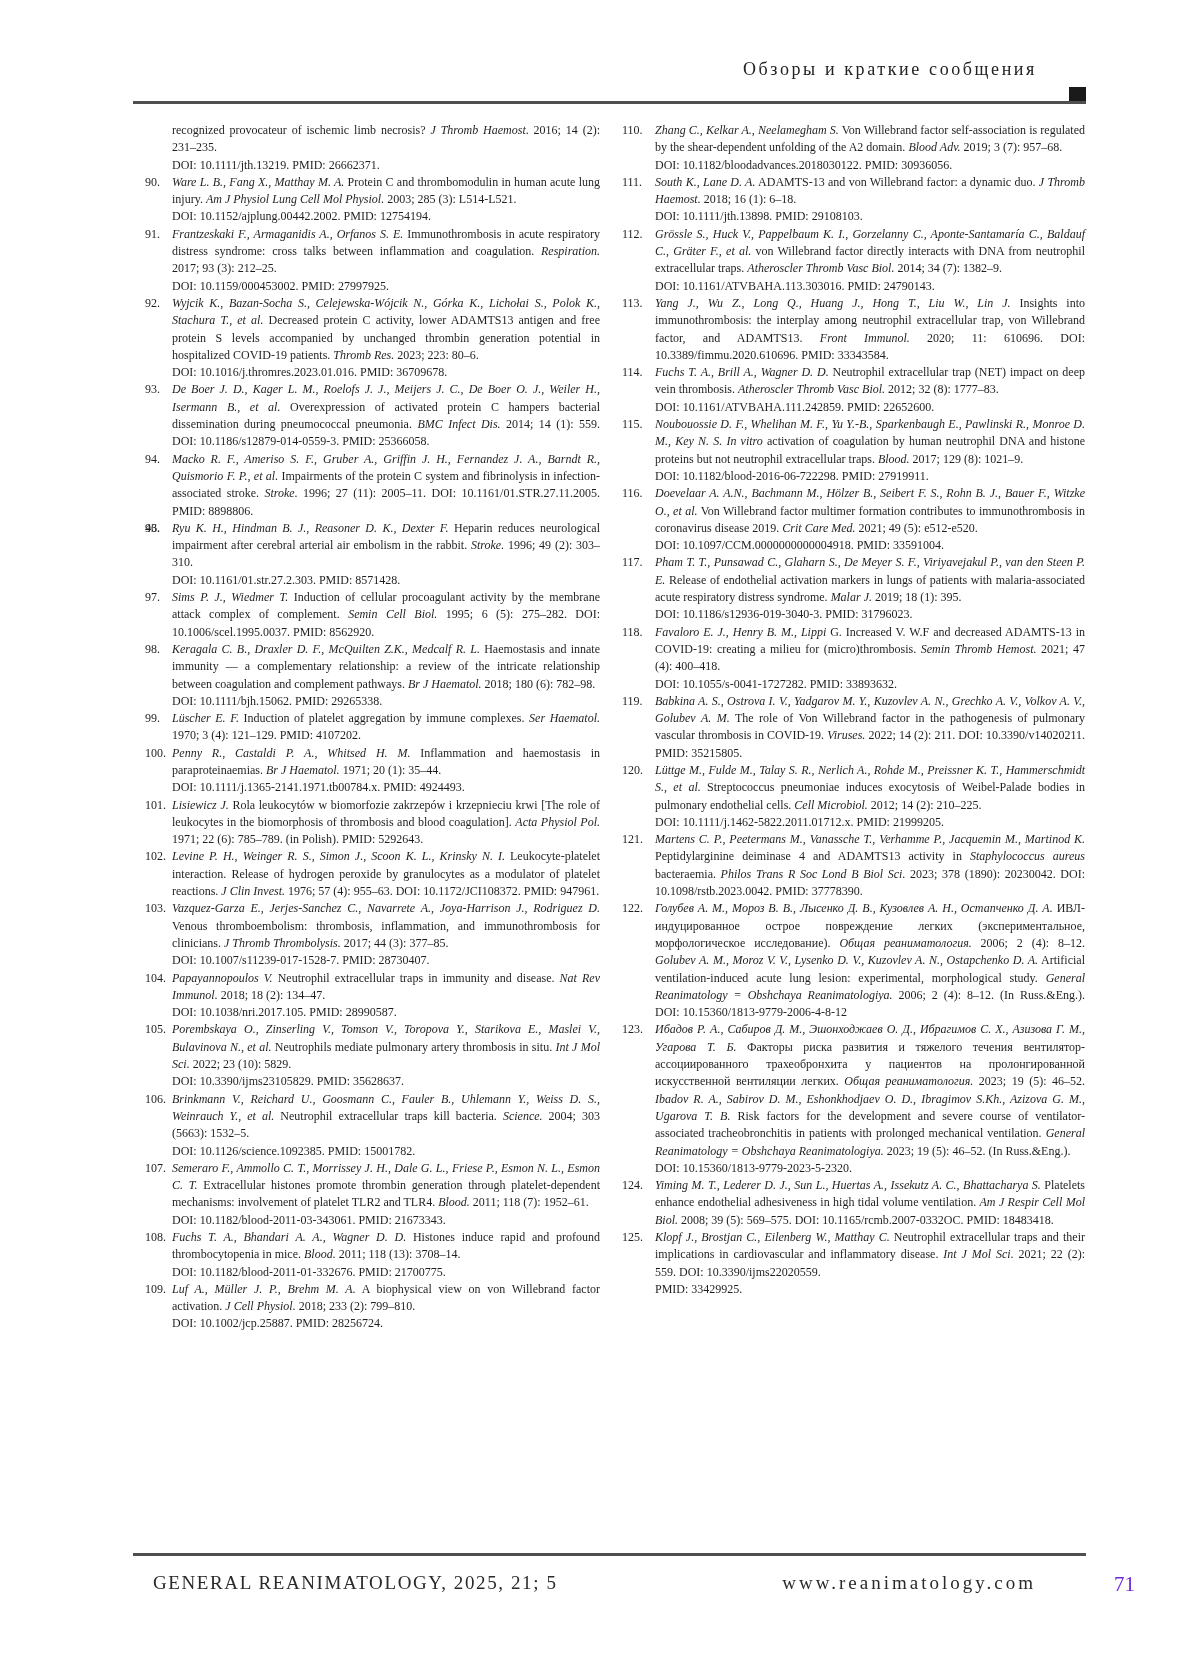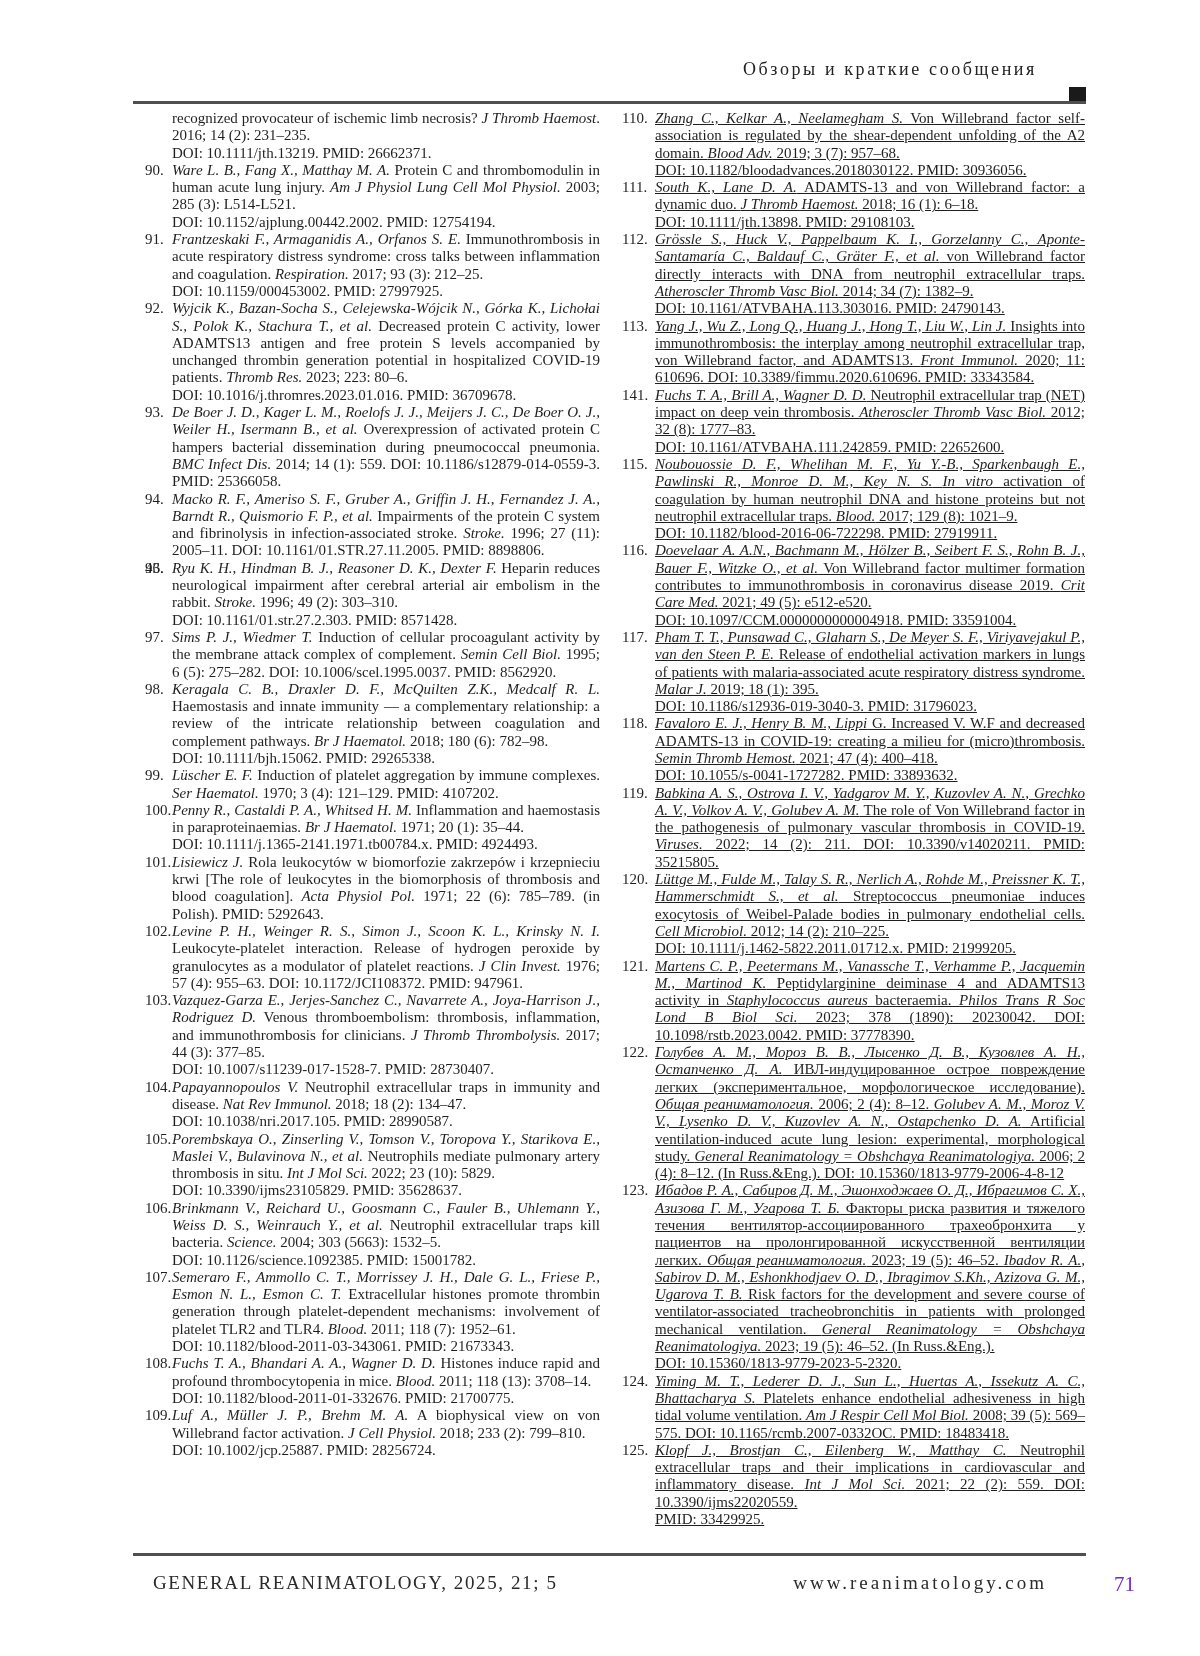--- a/index.html
+++ b/index.html
@@ -21,43 +21,43 @@
   .header-square{
     position:absolute;top:87px;left:1069px;
     width:17px;height:15px;background:#1a1a1a;
   }
   .header-rule{
     position:absolute;top:101px;left:133px;
     width:953px;height:3px;background:#4f4f4f;
   }
   
   .col{
-    position:absolute;top:110px;
+    position:absolute;top:122px;
     width:467px;
-    font-size:15px;line-height:17.3px;
+    font-size:12px;line-height:17.3px;
     text-align:justify;
   }
   .col-left{left:133px;}
   .col-right{left:617px;width:468px;}
   .ref-item{position:relative;padding-left:39px;}
-  .col-right .ref-item{padding-left:38px;text-decoration:underline;}
+  .col-right .ref-item{padding-left:38px;}
   .ref-num{position:absolute;left:12px;top:0;}
   .col-right .ref-num{left:5px;}
   .it{font-style:italic;}
   
   .footer-rule{
     position:absolute;top:1553px;left:133px;
     width:953px;height:3px;background:#4f4f4f;
   }
   .footer-journal{
     position:absolute;top:1572px;left:133px;
     font-size:19px;letter-spacing:1.6px;color:#2a2a2a;white-space:nowrap;margin-left:20px;
   }
   .footer-site{
-    position:absolute;top:1572px;right:153px;
+    position:absolute;top:1572px;right:164px;
     font-size:19px;letter-spacing:3px;color:#2a2a2a;white-space:nowrap;
   }
   .footer-page{
     position:absolute;top:1572px;left:1102px;
     font-size:21px;color:#6d28d9;margin-left:12px;
   }
 </style>
 </head>
 <body>
 
@@ -89,21 +89,21 @@
       <div class="ref-item"><span class="ref-num">107.</span><span><span class="it">Semeraro F., Ammollo C. T., Morrissey J. H., Dale G. L., Friese P., Esmon N. L., Esmon C. T.</span><span> Extracellular histones promote thrombin generation through platelet-dependent mechanisms: involvement of platelet TLR2 and TLR4. </span><span class="it">Blood.</span><span> 2011; 118 (7): 1952–61.</span><br><span>DOI: 10.1182/blood-2011-03-343061. PMID: 21673343.</span></span></div>
       <div class="ref-item"><span class="ref-num">108.</span><span><span class="it">Fuchs T. A., Bhandari A. A., Wagner D. D.</span><span> Histones induce rapid and profound thrombocytopenia in mice. </span><span class="it">Blood.</span><span> 2011; 118 (13): 3708–14.</span><br><span>DOI: 10.1182/blood-2011-01-332676. PMID: 21700775.</span></span></div>
       <div class="ref-item"><span class="ref-num">109.</span><span><span class="it">Luf A., Müller J. P., Brehm M. A.</span><span> A biophysical view on von Willebrand factor activation. </span><span class="it">J Cell Physiol.</span><span> 2018; 233 (2): 799–810.</span><br><span>DOI: 10.1002/jcp.25887. PMID: 28256724.</span></span></div>
     </div>
 
   <div class="col col-right">
       <div class="ref-item"><span class="ref-num">110.</span><span><span class="it">Zhang C., Kelkar A., Neelamegham S.</span><span> Von Willebrand factor self-association is regulated by the shear-dependent unfolding of the A2 domain. </span><span class="it">Blood Adv.</span><span> 2019; 3 (7): 957–68.</span><br><span>DOI: 10.1182/bloodadvances.2018030122. PMID: 30936056.</span></span></div>
       <div class="ref-item"><span class="ref-num">111.</span><span><span class="it">South K., Lane D. A.</span><span> ADAMTS-13 and von Willebrand factor: a dynamic duo. </span><span class="it">J Thromb Haemost.</span><span> 2018; 16 (1): 6–18.</span><br><span>DOI: 10.1111/jth.13898. PMID: 29108103.</span></span></div>
       <div class="ref-item"><span class="ref-num">112.</span><span><span class="it">Grössle S., Huck V., Pappelbaum K. I., Gorzelanny C., Aponte-Santamaría C., Baldauf C., Gräter F., et al.</span><span> von Willebrand factor directly interacts with DNA from neutrophil extracellular traps. </span><span class="it">Atheroscler Thromb Vasc Biol.</span><span> 2014; 34 (7): 1382–9.</span><br><span>DOI: 10.1161/ATVBAHA.113.303016. PMID: 24790143.</span></span></div>
       <div class="ref-item"><span class="ref-num">113.</span><span><span class="it">Yang J., Wu Z., Long Q., Huang J., Hong T., Liu W., Lin J.</span><span> Insights into immunothrombosis: the interplay among neutrophil extracellular trap, von Willebrand factor, and ADAMTS13. </span><span class="it">Front Immunol.</span><span> 2020; 11: 610696. DOI: 10.3389/fimmu.2020.610696. PMID: 33343584.</span></span></div>
-      <div class="ref-item"><span class="ref-num">141.</span><span><span class="it">Fuchs T. A., Brill A., Wagner D. D.</span><span> Neutrophil extracellular trap (NET) impact on deep vein thrombosis. </span><span class="it">Atheroscler Thromb Vasc Biol.</span><span> 2012; 32 (8): 1777–83.</span><br><span>DOI: 10.1161/ATVBAHA.111.242859. PMID: 22652600.</span></span></div>
+      <div class="ref-item"><span class="ref-num">114.</span><span><span class="it">Fuchs T. A., Brill A., Wagner D. D.</span><span> Neutrophil extracellular trap (NET) impact on deep vein thrombosis. </span><span class="it">Atheroscler Thromb Vasc Biol.</span><span> 2012; 32 (8): 1777–83.</span><br><span>DOI: 10.1161/ATVBAHA.111.242859. PMID: 22652600.</span></span></div>
       <div class="ref-item"><span class="ref-num">115.</span><span><span class="it">Noubouossie D. F., Whelihan M. F., Yu Y.-B., Sparkenbaugh E., Pawlinski R., Monroe D. M., Key N. S.</span><span> </span><span class="it">In vitro</span><span> activation of coagulation by human neutrophil DNA and histone proteins but not neutrophil extracellular traps. </span><span class="it">Blood.</span><span> 2017; 129 (8): 1021–9.</span><br><span>DOI: 10.1182/blood-2016-06-722298. PMID: 27919911.</span></span></div>
       <div class="ref-item"><span class="ref-num">116.</span><span><span class="it">Doevelaar A. A.N., Bachmann M., Hölzer B., Seibert F. S., Rohn B. J., Bauer F., Witzke O., et al.</span><span> Von Willebrand factor multimer formation contributes to immunothrombosis in coronavirus disease 2019. </span><span class="it">Crit Care Med.</span><span> 2021; 49 (5): e512-e520.</span><br><span>DOI: 10.1097/CCM.0000000000004918. PMID: 33591004.</span></span></div>
       <div class="ref-item"><span class="ref-num">117.</span><span><span class="it">Pham T. T., Punsawad C., Glaharn S., De Meyer S. F., Viriyavejakul P., van den Steen P. E.</span><span> Release of endothelial activation markers in lungs of patients with malaria-associated acute respiratory distress syndrome. </span><span class="it">Malar J.</span><span> 2019; 18 (1): 395.</span><br><span>DOI: 10.1186/s12936-019-3040-3. PMID: 31796023.</span></span></div>
       <div class="ref-item"><span class="ref-num">118.</span><span><span class="it">Favaloro E. J., Henry B. M., Lippi</span><span> G. Increased V. W.F and decreased ADAMTS-13 in COVID-19: creating a milieu for (micro)thrombosis. </span><span class="it">Semin Thromb Hemost.</span><span> 2021; 47 (4): 400–418.</span><br><span>DOI: 10.1055/s-0041-1727282. PMID: 33893632.</span></span></div>
       <div class="ref-item"><span class="ref-num">119.</span><span><span class="it">Babkina A. S., Ostrova I. V., Yadgarov M. Y., Kuzovlev A. N., Grechko A. V., Volkov A. V., Golubev A. M.</span><span> The role of Von Willebrand factor in the pathogenesis of pulmonary vascular thrombosis in COVID-19. </span><span class="it">Viruses.</span><span> 2022; 14 (2): 211. DOI: 10.3390/v14020211. PMID: 35215805.</span></span></div>
       <div class="ref-item"><span class="ref-num">120.</span><span><span class="it">Lüttge M., Fulde M., Talay S. R., Nerlich A., Rohde M., Preissner K. T., Hammerschmidt S., et al.</span><span> Streptococcus pneumoniae induces exocytosis of Weibel-Palade bodies in pulmonary endothelial cells. </span><span class="it">Cell Microbiol.</span><span> 2012; 14 (2): 210–225.</span><br><span>DOI: 10.1111/j.1462-5822.2011.01712.x. PMID: 21999205.</span></span></div>
       <div class="ref-item"><span class="ref-num">121.</span><span><span class="it">Martens C. P., Peetermans M., Vanassche T., Verhamme P., Jacquemin M., Martinod K.</span><span> Peptidylarginine deiminase 4 and ADAMTS13 activity in </span><span class="it">Staphylococcus aureus</span><span> bacteraemia. </span><span class="it">Philos Trans R Soc Lond B Biol Sci.</span><span> 2023; 378 (1890): 20230042. DOI: 10.1098/rstb.2023.0042. PMID: 37778390.</span></span></div>
       <div class="ref-item"><span class="ref-num">122.</span><span><span class="it">Голубев А. М., Мороз В. В., Лысенко Д. В., Кузовлев А. Н., Остапченко Д. А.</span><span> ИВЛ-индуцированное острое повреждение легких (экспериментальное, морфологическое исследование). </span><span class="it">Общая реаниматология.</span><span> 2006; 2 (4): 8–12. </span><span class="it">Golubev A. M., Moroz V. V., Lysenko D. V., Kuzovlev A. N., Ostapchenko D. A.</span><span> Artificial ventilation-induced acute lung lesion: experimental, morphological study. </span><span class="it">General Reanimatology = Obshchaya Reanimatologiya.</span><span> 2006; 2 (4): 8–12. (In Russ.&amp;Eng.). DOI: 10.15360/1813-9779-2006-4-8-12</span></span></div>
       <div class="ref-item"><span class="ref-num">123.</span><span><span class="it">Ибадов Р. А., Сабиров Д. М., Эшонходжаев О. Д., Ибрагимов С. Х., Азизова Г. М., Угарова Т. Б.</span><span> Факторы риска развития и тяжелого течения вентилятор-ассоциированного трахеобронхита у пациентов на пролонгированной искусственной вентиляции легких. </span><span class="it">Общая реаниматология.</span><span> 2023; 19 (5): 46–52. </span><span class="it">Ibadov R. A., Sabirov D. M., Eshonkhodjaev O. D., Ibragimov S.Kh., Azizova G. M., Ugarova T. B.</span><span> Risk factors for the development and severe course of ventilator-associated tracheobronchitis in patients with prolonged mechanical ventilation. </span><span class="it">General Reanimatology = Obshchaya Reanimatologiya.</span><span> 2023; 19 (5): 46–52. (In Russ.&amp;Eng.).</span><br><span>DOI: 10.15360/1813-9779-2023-5-2320.</span></span></div>
       <div class="ref-item"><span class="ref-num">124.</span><span><span class="it">Yiming M. T., Lederer D. J., Sun L., Huertas A., Issekutz A. C., Bhattacharya S.</span><span> Platelets enhance endothelial adhesiveness in high tidal volume ventilation. </span><span class="it">Am J Respir Cell Mol Biol.</span><span> 2008; 39 (5): 569–575. DOI: 10.1165/rcmb.2007-0332OC. PMID: 18483418.</span></span></div>

